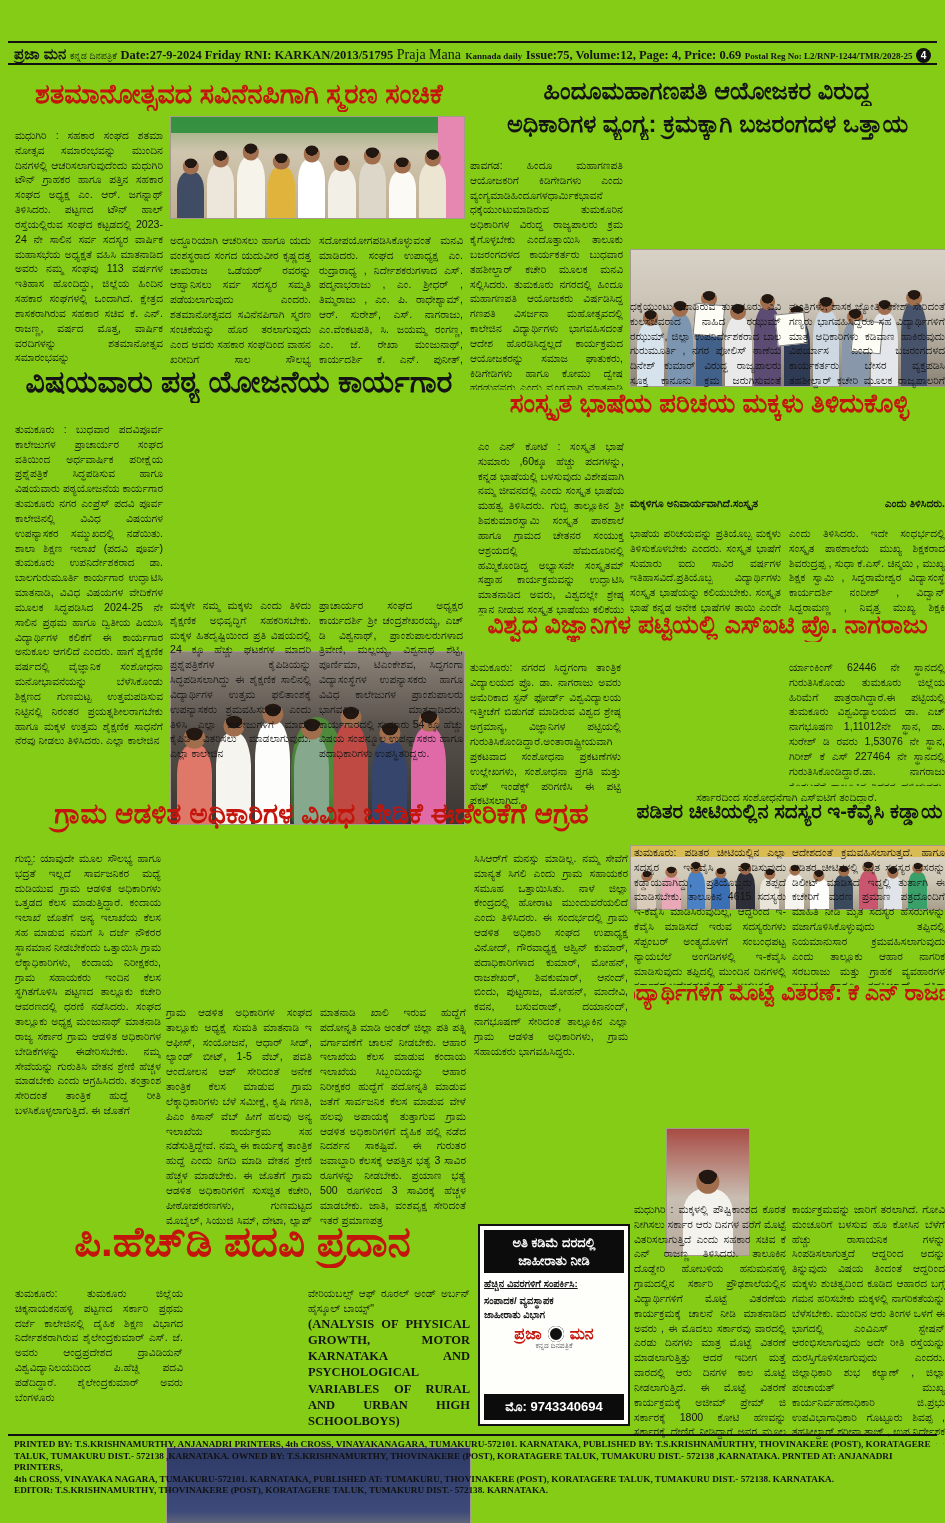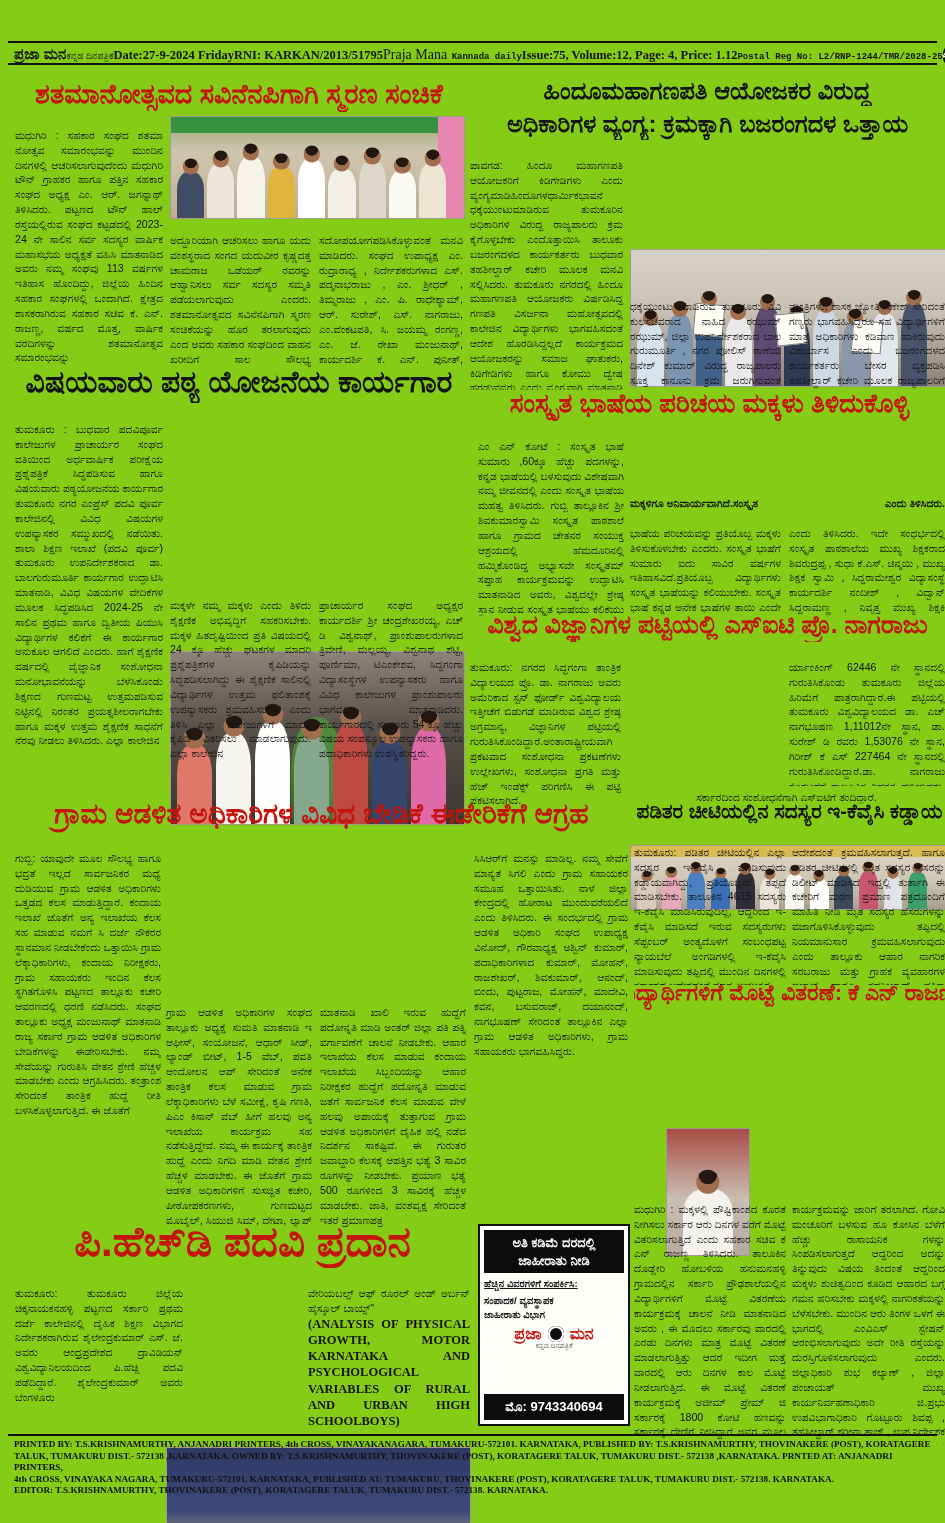--- a/index.html
+++ b/index.html
@@ -6,21 +6,21 @@
   .sheet{position:relative;width:945px;height:1523px;margin:0 auto;background:#84cc16;
          font-family:"Liberation Sans",sans-serif;color:#141414;overflow:hidden;}
   .abs{position:absolute;}
   .rule{background:#111;}
   
   .mast{display:flex;align-items:baseline;justify-content:space-between;white-space:nowrap;}
   .m-brand{font-weight:bold;font-size:15px;}
   .m-sub{font-size:9.5px;}
   .m-serif{font-family:"Liberation Serif",serif;font-weight:bold;font-size:12.5px;}
   .m-praja{font-family:"Liberation Serif",serif;font-size:14px;}
-  .m-small{font-family:Liberation Mono, monospace;font-weight:bold;font-size:9px;}
+  .m-small{font-family:Liberation Serif, serif;font-weight:bold;font-size:9px;}
   .m-badge{display:inline-flex;align-items:center;justify-content:center;width:15px;height:15px;
            border-radius:50%;background:#111;color:#fff;font-size:10px;font-weight:bold;}
   .emblem{display:inline-block;width:9px;height:9px;border-radius:50%;background:#111;
           box-shadow:inset 0 0 0 2px #fff,inset 0 0 0 4px #111;vertical-align:middle;margin:0 2px;}
   
   .hl{font-weight:bold;text-align:center;display:flex;align-items:center;justify-content:center;
       overflow:hidden;white-space:nowrap;line-height:1;}
   .hl.red{color:#c4150c;}
   
   .bt{font-size:10.6px;line-height:1.40;text-align:justify;overflow:hidden;word-break:break-word;margin-top:12px;}
@@ -45,21 +45,21 @@
 
   <div class="abs rule" style="left:8px;top:41px;width:929px;height:2px;"></div>
   <div class="abs rule" style="left:8px;top:63px;width:929px;height:2px;"></div>
 
   <div class="abs mast" style="left:14px;top:45px;width:917px;height:16px;">
     <span class="m-brand"><span>ಪ್ರಜಾ ಮನ</span></span>
     <span class="m-sub">ಕನ್ನಡ ದಿನಪತ್ರಿಕೆ</span>
     <span class="m-serif">Date:27-9-2024  Friday</span>
     <span class="m-serif">RNI: KARKAN/2013/51795</span>
     <span><span class="m-praja">Praja Mana</span> <span class="m-small">Kannada daily</span></span>
-    <span class="m-serif">Issue:75, Volume:12,  Page: 4, Price: 1.12</span>
+    <span class="m-serif">Issue:75, Volume:12,  Page: 4, Price: 0.69</span>
     <span class="m-small">Postal Reg No: L2/RNP-1244/TMR/2028-25</span>
     <span class="m-badge">4</span>
   </div>
 
   <div class="abs hl red" style="left:15px;top:76px;width:448px;height:36px;font-size:27px;">ಶತಮಾನೋತ್ಸವದ ಸವಿನೆನಪಿಗಾಗಿ ಸ್ಮರಣ ಸಂಚಿಕೆ</div>
   <div class="abs bt" style="left:15px;top:116px;width:148px;height:242px;">ಮಧುಗಿರಿ : ಸಹಕಾರ ಸಂಘದ ಶತಮಾ ನೋತ್ಸವ ಸಮಾರಂಭವನ್ನು ಮುಂದಿನ ದಿನಗಳಲ್ಲಿ ಆಚರಿಸಲಾಗುವುದೆಂದು ಮಧುಗಿರಿ ಟೌನ್ ಗ್ರಾಹಕರ ಹಾಗೂ ಪತ್ತಿನ ಸಹಕಾರ ಸಂಘದ ಅಧ್ಯಕ್ಷ ಎಂ. ಆರ್. ಜಗನ್ನಾಥ್ ತಿಳಿಸಿದರು. ಪಟ್ಟಣದ ಟೌನ್ ಹಾಲ್ ರಸ್ತೆಯಲ್ಲಿರುವ ಸಂಘದ ಕಟ್ಟಡದಲ್ಲಿ 2023-24 ನೇ ಸಾಲಿನ ಸರ್ವ ಸದಸ್ಯರ ವಾರ್ಷಿಕ ಮಹಾಸಭೆಯ ಅಧ್ಯಕ್ಷತೆ ವಹಿಸಿ ಮಾತನಾಡಿದ ಅವರು ನಮ್ಮ ಸಂಘವು 113 ವರ್ಷಗಳ ಇತಿಹಾಸ ಹೊಂದಿದ್ದು, ಜಿ‌ಲ್ಲೆಯ ಹಿಂದಿನ ಸಹಕಾರ ಸಂಘಗಳಲ್ಲಿ ಒಂದಾಗಿದೆ. ಕ್ಷೇತ್ರದ ಶಾಸಕರಾಗಿರುವ ಸಹಕಾರ ಸಚಿವ ಕೆ. ಎನ್. ರಾಜಣ್ಣ, ವರ್ಷದ ಮೊತ್ತ, ವಾರ್ಷಿಕ ವರದಿಗಳನ್ನು ಶತಮಾನೋತ್ಸವ ಸಮಾರಂಭವನ್ನು</div>
   <div class="abs photo" style="left: 170px; top: 116px; width: 293px; height: 101px; background: linear-gradient(rgb(125, 160, 90) 0%, rgb(168, 181, 138) 14%, rgb(207, 197, 174) 34%, rgb(191, 174, 146) 100%);">
       <div style="position: absolute; left: 0px; right: 0px; top: 0px; height: 16%; background: rgb(46, 143, 60); opacity: 0.92;"></div>
       <div style="position: absolute; right: 0px; top: 0px; bottom: 0px; width: 9%; background: rgb(230, 135, 178);"></div>
       <div style="position: absolute; left: 2%; bottom: 0px; width: 9.33333%; height: 46%; background: rgb(63, 76, 99); border-radius: 38% 38% 0px 0px;">

